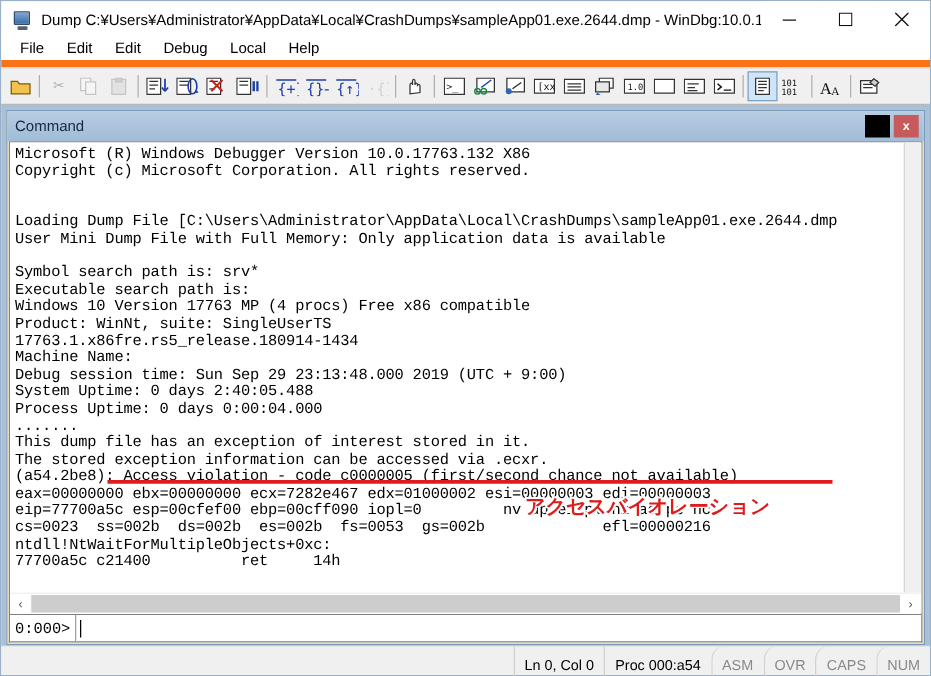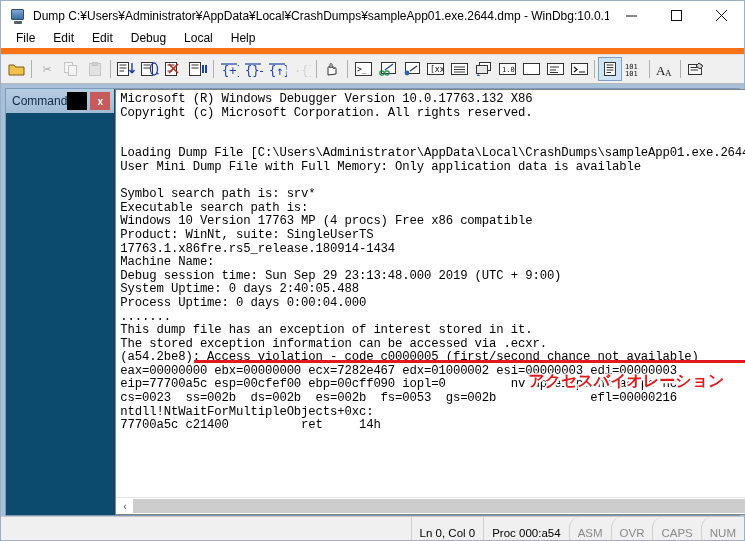--- a/index.html
+++ b/index.html
@@ -92,23 +92,23 @@
   
   .mdi {
     flex: 1 1 auto; background: #a8c0d8;
     padding: 4px 4px 0 4px; position: relative;
     display: flex; flex-direction: column;
   }
 
   
   .cmdwin {
     flex: 1 1 auto;
-    display: flex; flex-direction: row;
+    display: flex; flex-direction: column;
     border: 1px solid #7d9ab8;
-    background: #0c4a6e;
+    background: #fef9c3;
     min-height: 0;
   }
   .cw-title {
     height: 24px; min-height: 24px;
     background: linear-gradient(#b6cde2, #a2bcd6);
     display: flex; align-items: center;
     padding-left: 6px;
   }
   .cw-title-text { font-size: 12px; color: #102a43; flex: 1 1 auto; }
   .cw-btns { display: flex; gap: 3px; padding-right: 4px; }

